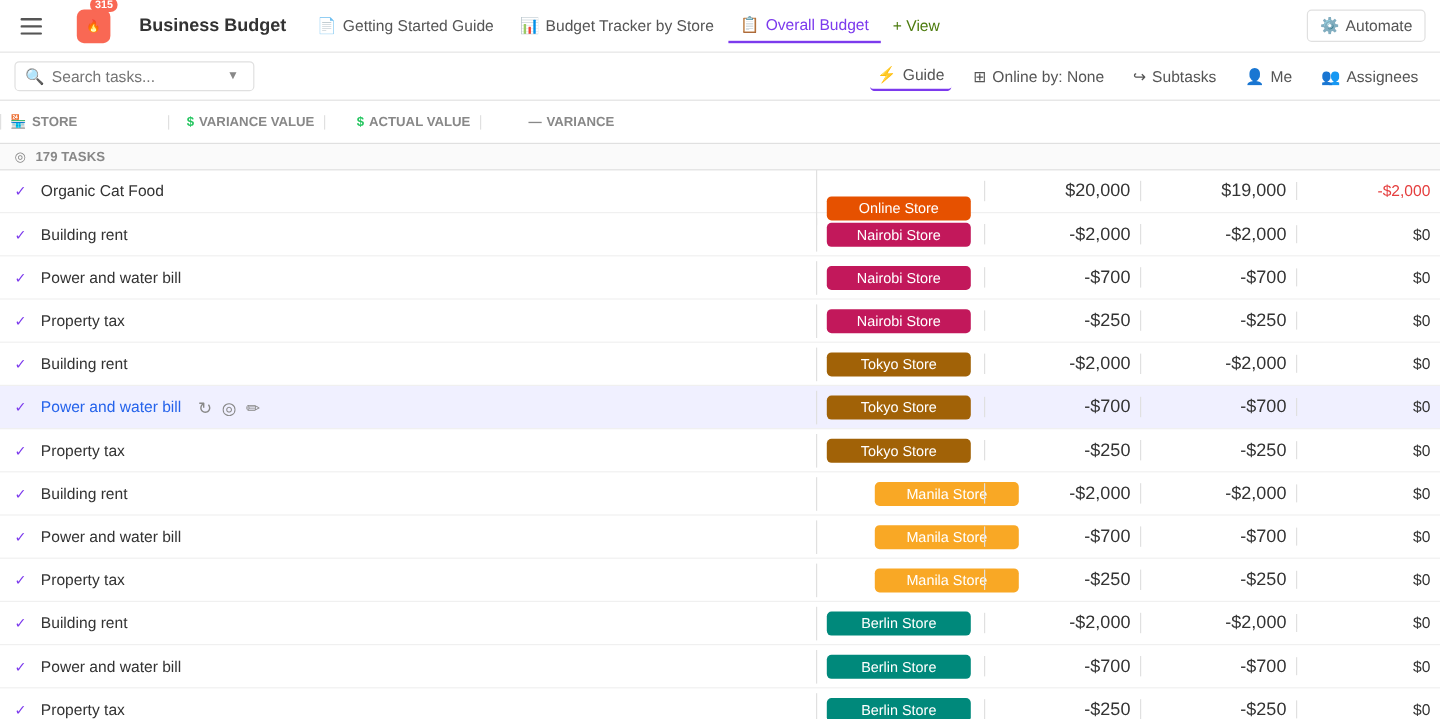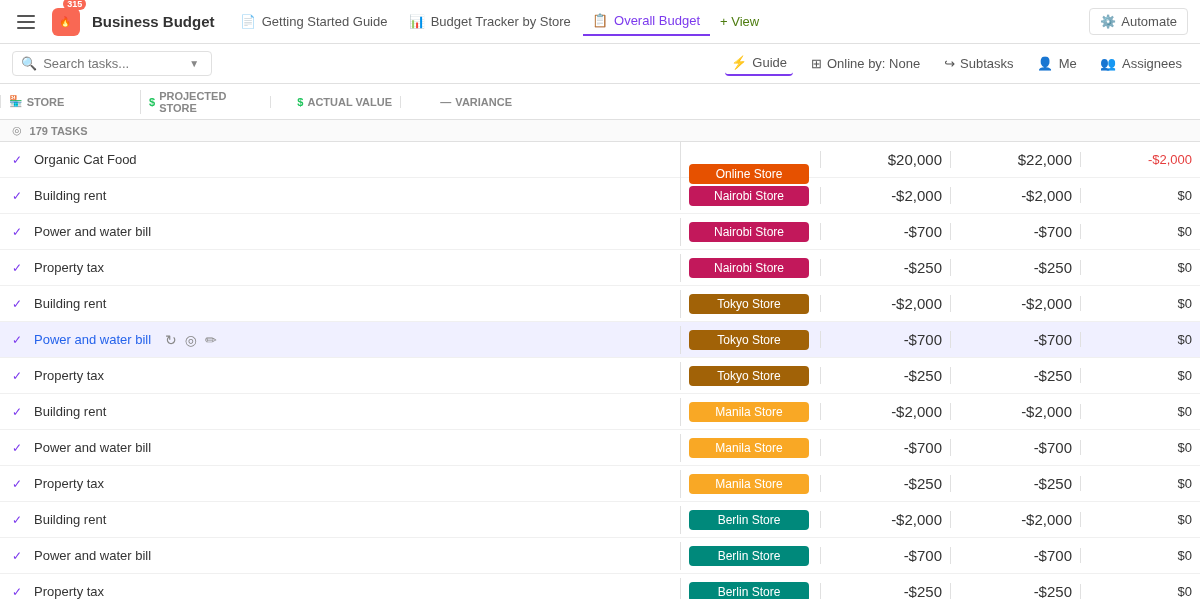--- a/index.html
+++ b/index.html
@@ -1,20 +1,20 @@
 <!DOCTYPE html>
 <html><head>
   <meta charset="utf-8">
   <style>
     * { box-sizing: border-box; margin: 0; padding: 0; }
     body { font-family: -apple-system, BlinkMacSystemFont, 'Segoe UI', sans-serif; font-size: 13px; background: #fff; color: #333; overflow: hidden; }
 
     
     .topbar { display: flex; align-items: center; height: 44px; background: #fff; border-bottom: 1px solid #e0e0e0; padding: 0 12px; gap: 4px; }
-    .topbar-left { display: flex; align-items: center; gap: 12px; }
+    .topbar-left { display: flex; align-items: center; gap: 24px; }
     .menu-icon { width: 28px; height: 28px; display: flex; align-items: center; justify-content: center; cursor: pointer; }
     .app-icon { width: 28px; height: 28px; background: #f96854; border-radius: 6px; display: flex; align-items: center; justify-content: center; color: white; font-size: 10px; font-weight: bold; }
     .app-title { font-weight: 700; font-size: 15px; color: #333; }
     .tab { display: flex; align-items: center; gap: 5px; padding: 6px 10px; border-radius: 4px; cursor: pointer; color: #555; font-size: 13px; white-space: nowrap; }
     .tab.active { color: #7c3aed; border-bottom: 2px solid #7c3aed; border-radius: 0; }
     .topbar-right { margin-left: auto; display: flex; align-items: center; gap: 8px; }
     .automate-btn { display: flex; align-items: center; gap: 5px; padding: 5px 10px; border: 1px solid #e0e0e0; border-radius: 4px; cursor: pointer; font-size: 13px; color: #555; background: #fff; }
     .add-view-btn { display: flex; align-items: center; gap: 4px; color: #4d7c0f; cursor: pointer; padding: 5px 8px; justify-content: flex-end; }
 
     
@@ -54,21 +54,21 @@
     .cell-store { width: 140px; padding: 4px 8px; border-left: 1px solid #e0e0e0; }
     .store-badge { display: inline-flex; align-items: center; justify-content: center; padding: 3px 10px; border-radius: 4px; font-size: 12px; color: white; font-weight: 500; width: 120px; text-align: center; }
     .cell-value { width: 130px; padding: 0 8px; border-left: 1px solid #e0e0e0; text-align: right; font-size: 15px; color: #333; display: flex; align-items: center; justify-content: flex-end; }
     .cell-variance { width: 120px; padding: 0 8px; border-left: 1px solid #e0e0e0; text-align: right; font-size: 13px; color: #333; display: flex; align-items: center; justify-content: flex-end; }
     .negative { color: #e53e3e; }
 
     
     .badge-online { background: #e65100; margin-top: 29px; }
     .badge-nairobi { background: #c2185b; }
     .badge-tokyo { background: #a16207; }
-    .badge-manila { background: #f9a825; }
+    .badge-manila { background: #f9a825; margin-left: 40px; }
     .badge-berlin { background: #00897b; }
   </style>
 </head>
 <body>
 
 <div class="topbar">
   <div class="topbar-left">
     <div class="menu-icon">
       <svg width="18" height="14" viewBox="0 0 18 14">
         <rect y="0" width="18" height="2" rx="1" fill="#555"></rect>
@@ -143,21 +143,21 @@
 
 <div class="main">
 
   <div class="table-header">
     <div class="col-store">
       <span style="color:#5b6cff;">🏪</span>
       <span>STORE</span>
     </div>
     <div class="col-projected">
       <span style="color:#22c55e;">$</span>
-      <span>PROJECTED STORE</span>
+      <span>VARIANCE VALUE</span>
     </div>
     <div class="col-actual">
       <span style="color:#22c55e;">$</span>
       <span>ACTUAL VALUE</span>
     </div>
     <div class="col-variance">
       <span>—</span>
       <span>VARIANCE</span>
     </div>
   </div>
@@ -171,21 +171,21 @@
   <div class="task-row">
     <div class="cell-task">
       <span class="check-icon check-done">✓</span>
       <span class="task-name">Organic Cat Food</span>
 
     </div>
     <div class="cell-store">
       <span class="store-badge badge-online">Online Store</span>
     </div>
     <div class="cell-value">$20,000</div>
-    <div class="cell-value">$22,000</div>
+    <div class="cell-value">$19,000</div>
     <div class="cell-variance negative">-$2,000</div>
   </div>
       <div class="task-row">
     <div class="cell-task">
       <span class="check-icon check-done">✓</span>
       <span class="task-name">Building rent</span>
 
     </div>
     <div class="cell-store">
       <span class="store-badge badge-nairobi">Nairobi Store</span>

